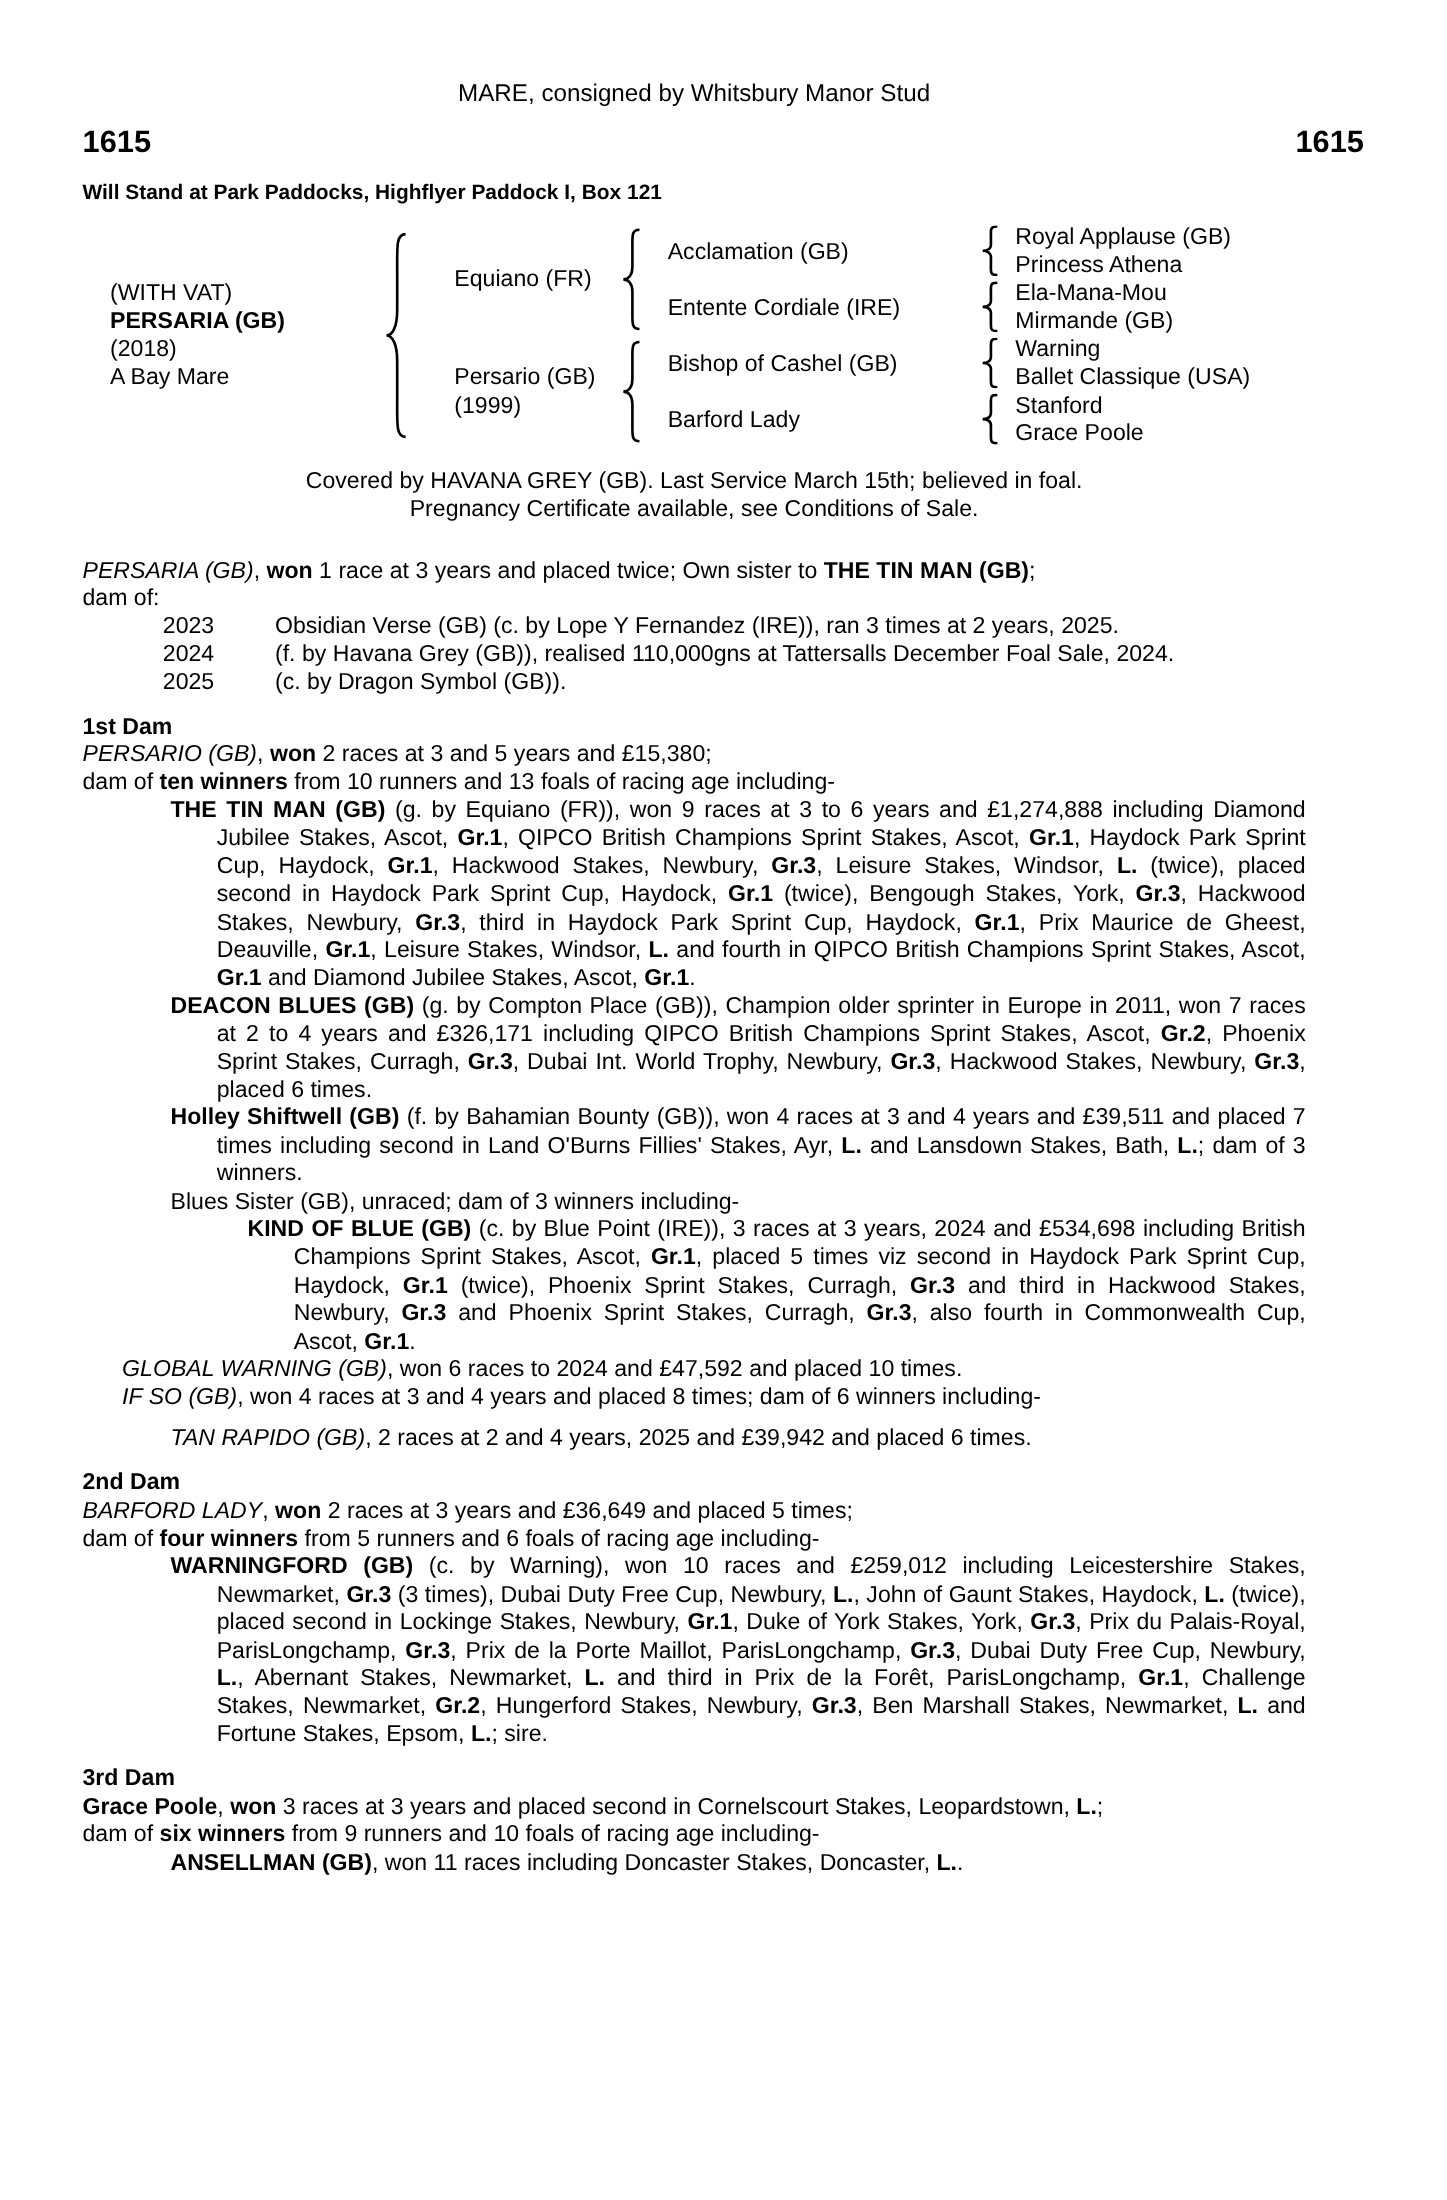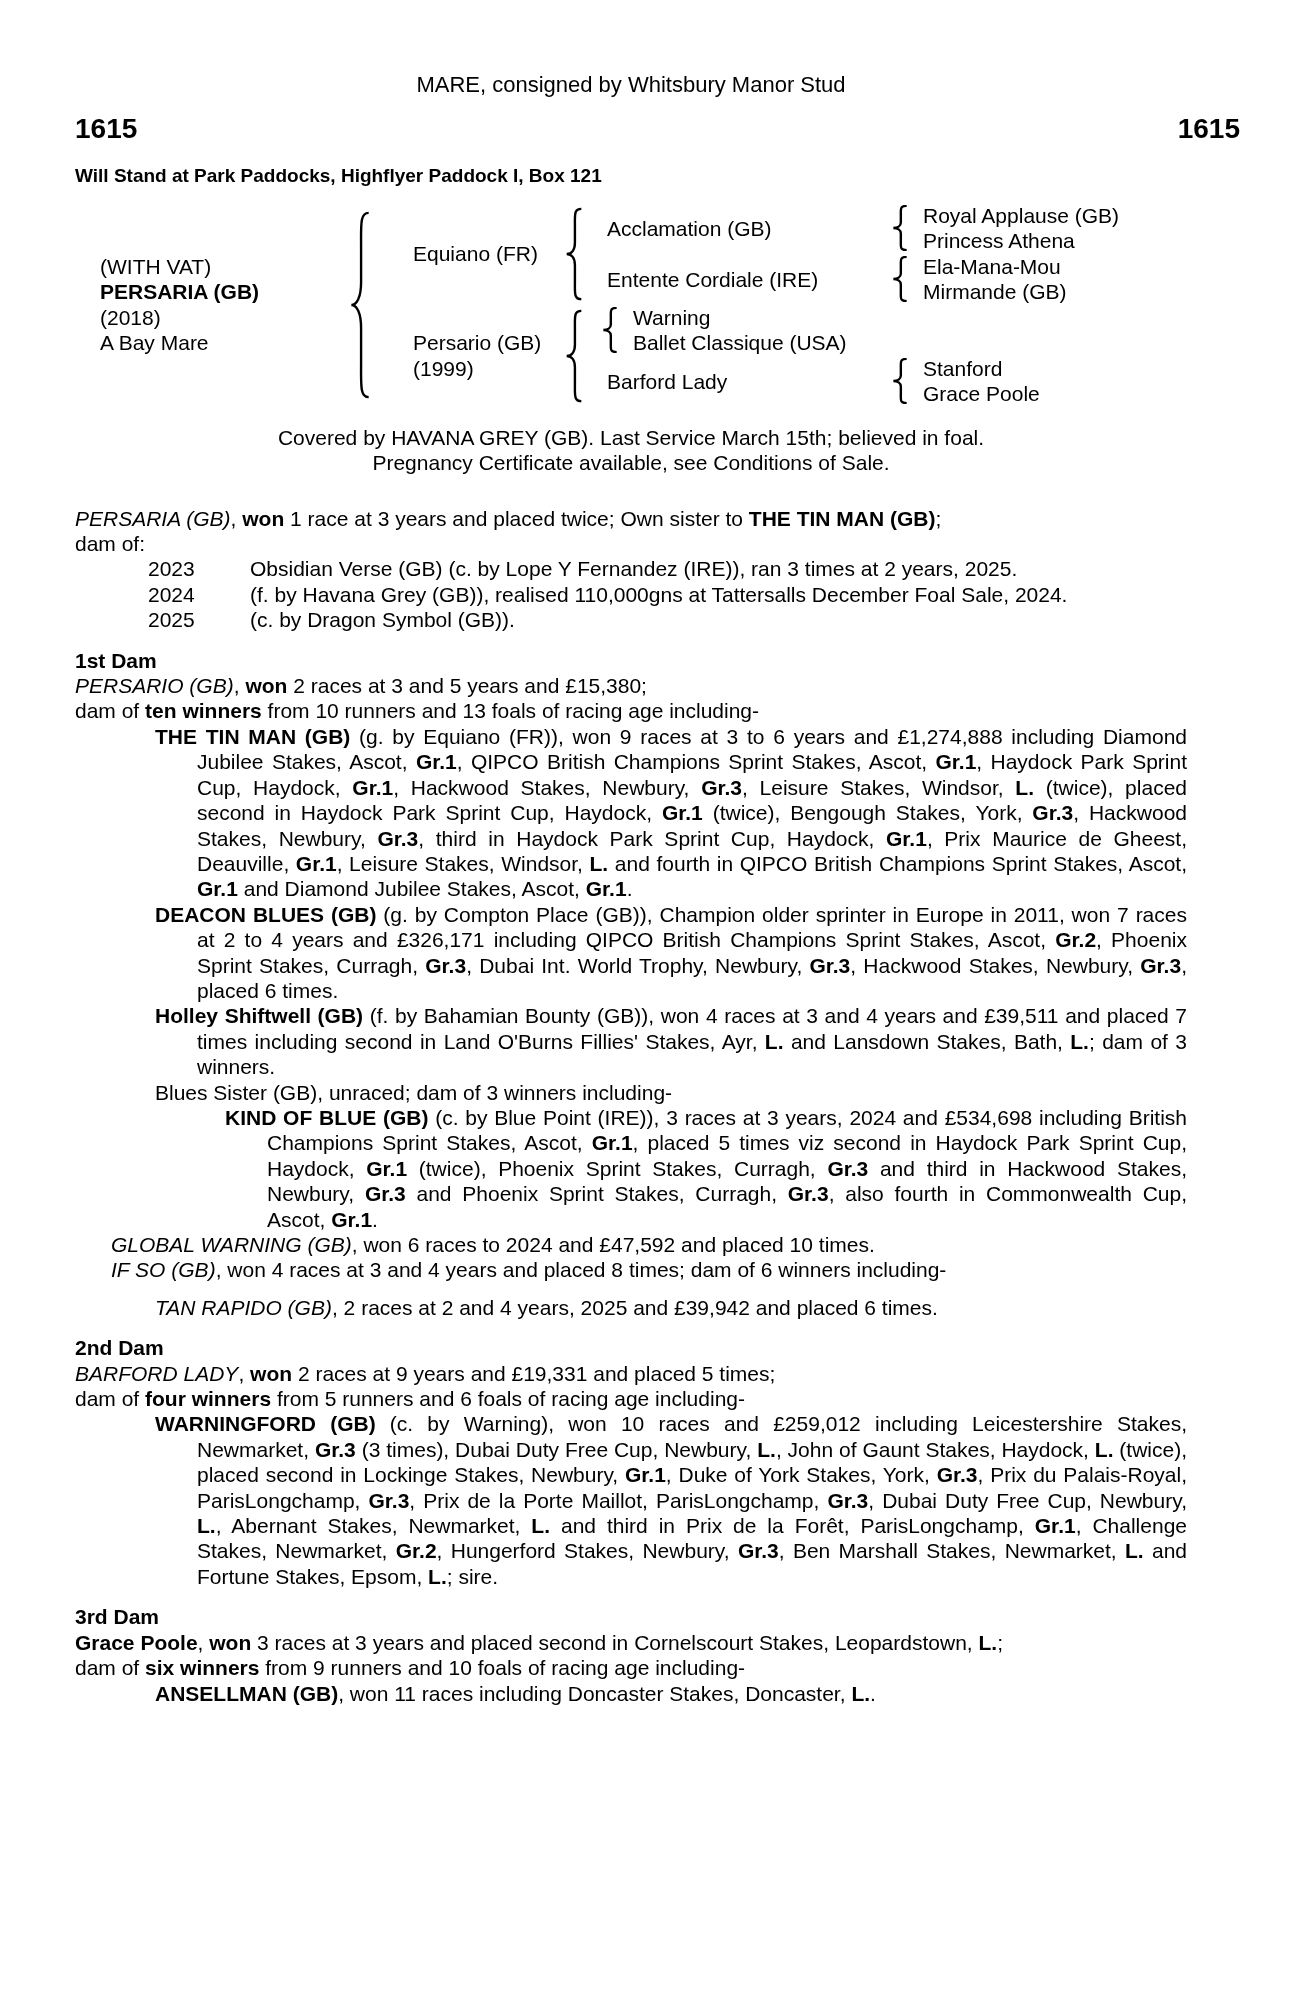--- a/index.html
+++ b/index.html
@@ -120,20 +120,21 @@
           <div>Persario (GB)</div>
           <div>(1999)</div>
         </div>
         <div class="bracebox b-md">
           <svg class="brace" viewBox="0 0 24 100" preserveAspectRatio="none">
               <path d="M20 2 C12 2 13 8 13 20 L13 38 C13 46 9 50 4 50 C9 50 13 54 13 62 L13 80 C13 92 12 98 20 98"></path>
             </svg>
         </div>
         <div class="g3col">
           <div class="g3unit">
+            <div class="g3name">Bishop of Cashel (GB)</div>
             <div class="bracebox b-sm">
               <svg class="brace" viewBox="0 0 24 100" preserveAspectRatio="none">
                   <path d="M20 2 C12 2 13 8 13 20 L13 38 C13 46 9 50 4 50 C9 50 13 54 13 62 L13 80 C13 92 12 98 20 98"></path>
                 </svg>
             </div>
             <div class="g4col">
               <div>Warning</div>
               <div>Ballet Classique (USA)</div>
             </div>
           </div>
@@ -184,21 +185,21 @@
     <div class="para" data-ind="p2"><span class="s-b">THE TIN MAN (GB)</span><span> (g. by Equiano (FR)), won 9 races at 3 to 6 years and £1,274,888 including Diamond Jubilee Stakes, Ascot, </span><span class="s-b">Gr.1</span><span>, QIPCO British Champions Sprint Stakes, Ascot, </span><span class="s-b">Gr.1</span><span>, Haydock Park Sprint Cup, Haydock, </span><span class="s-b">Gr.1</span><span>, Hackwood Stakes, Newbury, </span><span class="s-b">Gr.3</span><span>, Leisure Stakes, Windsor, </span><span class="s-b">L.</span><span> (twice), placed second in Haydock Park Sprint Cup, Haydock, </span><span class="s-b">Gr.1</span><span> (twice), Bengough Stakes, York, </span><span class="s-b">Gr.3</span><span>, Hackwood Stakes, Newbury, </span><span class="s-b">Gr.3</span><span>, third in Haydock Park Sprint Cup, Haydock, </span><span class="s-b">Gr.1</span><span>, Prix Maurice de Gheest, Deauville, </span><span class="s-b">Gr.1</span><span>, Leisure Stakes, Windsor, </span><span class="s-b">L.</span><span> and fourth in QIPCO British Champions Sprint Stakes, Ascot, </span><span class="s-b">Gr.1</span><span> and Diamond Jubilee Stakes, Ascot, </span><span class="s-b">Gr.1</span><span>.</span></div>
     <div class="para" data-ind="p2"><span class="s-b">DEACON BLUES (GB)</span><span> (g. by Compton Place (GB)), Champion older sprinter in Europe in 2011, won 7 races at 2 to 4 years and £326,171 including QIPCO British Champions Sprint Stakes, Ascot, </span><span class="s-b">Gr.2</span><span>, Phoenix Sprint Stakes, Curragh, </span><span class="s-b">Gr.3</span><span>, Dubai Int. World Trophy, Newbury, </span><span class="s-b">Gr.3</span><span>, Hackwood Stakes, Newbury, </span><span class="s-b">Gr.3</span><span>, placed 6 times.</span></div>
     <div class="para" data-ind="p2"><span class="s-b">Holley Shiftwell (GB)</span><span> (f. by Bahamian Bounty (GB)), won 4 races at 3 and 4 years and £39,511 and placed 7 times including second in Land O'Burns Fillies' Stakes, Ayr, </span><span class="s-b">L.</span><span> and Lansdown Stakes, Bath, </span><span class="s-b">L.</span><span>; dam of 3 winners.</span></div>
     <div class="para" data-ind="p2"><span>Blues Sister (GB), unraced; dam of 3 winners including-</span></div>
     <div class="para" data-ind="p3"><span class="s-b">KIND OF BLUE (GB)</span><span> (c. by Blue Point (IRE)), 3 races at 3 years, 2024 and £534,698 including British Champions Sprint Stakes, Ascot, </span><span class="s-b">Gr.1</span><span>, placed 5 times viz second in Haydock Park Sprint Cup, Haydock, </span><span class="s-b">Gr.1</span><span> (twice), Phoenix Sprint Stakes, Curragh, </span><span class="s-b">Gr.3</span><span> and third in Hackwood Stakes, Newbury, </span><span class="s-b">Gr.3</span><span> and Phoenix Sprint Stakes, Curragh, </span><span class="s-b">Gr.3</span><span>, also fourth in Commonwealth Cup, Ascot, </span><span class="s-b">Gr.1</span><span>.</span></div>
     <div class="para" data-ind="p1"><span class="s-i">GLOBAL WARNING (GB)</span><span>, won 6 races to 2024 and £47,592 and placed 10 times.</span></div>
     <div class="para" data-ind="p1"><span class="s-i">IF SO (GB)</span><span>, won 4 races at 3 and 4 years and placed 8 times; dam of 6 winners including-</span></div>
     <div class="para" data-ind="p1b"><span class="s-i">TAN RAPIDO (GB)</span><span>, 2 races at 2 and 4 years, 2025 and £39,942 and placed 6 times.</span></div>
 
     <div class="dam-heading">2nd Dam</div>
-    <div class="para" data-ind="p0"><span class="s-i">BARFORD LADY</span><span>, </span><span class="s-b">won</span><span> 2 races at 9 years and £19,331 and placed 5 times;</span></div>
+    <div class="para" data-ind="p0"><span class="s-i">BARFORD LADY</span><span>, </span><span class="s-b">won</span><span> 2 races at 3 years and £36,649 and placed 5 times;</span></div>
     <div class="para" data-ind="p0"><span>dam of </span><span class="s-b">four winners</span><span> from 5 runners and 6 foals of racing age including-</span></div>
     <div class="para" data-ind="p2"><span class="s-b">WARNINGFORD (GB)</span><span> (c. by Warning), won 10 races and £259,012 including Leicestershire Stakes, Newmarket, </span><span class="s-b">Gr.3</span><span> (3 times), Dubai Duty Free Cup, Newbury, </span><span class="s-b">L.</span><span>, John of Gaunt Stakes, Haydock, </span><span class="s-b">L.</span><span> (twice), placed second in Lockinge Stakes, Newbury, </span><span class="s-b">Gr.1</span><span>, Duke of York Stakes, York, </span><span class="s-b">Gr.3</span><span>, Prix du Palais-Royal, ParisLongchamp, </span><span class="s-b">Gr.3</span><span>, Prix de la Porte Maillot, ParisLongchamp, </span><span class="s-b">Gr.3</span><span>, Dubai Duty Free Cup, Newbury, </span><span class="s-b">L.</span><span>, Abernant Stakes, Newmarket, </span><span class="s-b">L.</span><span> and third in Prix de la Forêt, ParisLongchamp, </span><span class="s-b">Gr.1</span><span>, Challenge Stakes, Newmarket, </span><span class="s-b">Gr.2</span><span>, Hungerford Stakes, Newbury, </span><span class="s-b">Gr.3</span><span>, Ben Marshall Stakes, Newmarket, </span><span class="s-b">L.</span><span> and Fortune Stakes, Epsom, </span><span class="s-b">L.</span><span>; sire.</span></div>
 
     <div class="dam-heading">3rd Dam</div>
     <div class="para" data-ind="p0h"><span class="s-b">Grace Poole</span><span>, </span><span class="s-b">won</span><span> 3 races at 3 years and placed second in Cornelscourt Stakes, Leopardstown, </span><span class="s-b">L.</span><span>;</span></div>
     <div class="para" data-ind="p0"><span>dam of </span><span class="s-b">six winners</span><span> from 9 runners and 10 foals of racing age including-</span></div>
     <div class="para" data-ind="p2"><span class="s-b">ANSELLMAN (GB)</span><span>, won 11 races including Doncaster Stakes, Doncaster, </span><span class="s-b">L.</span><span>.</span></div>
 
   </div>
 </div>

